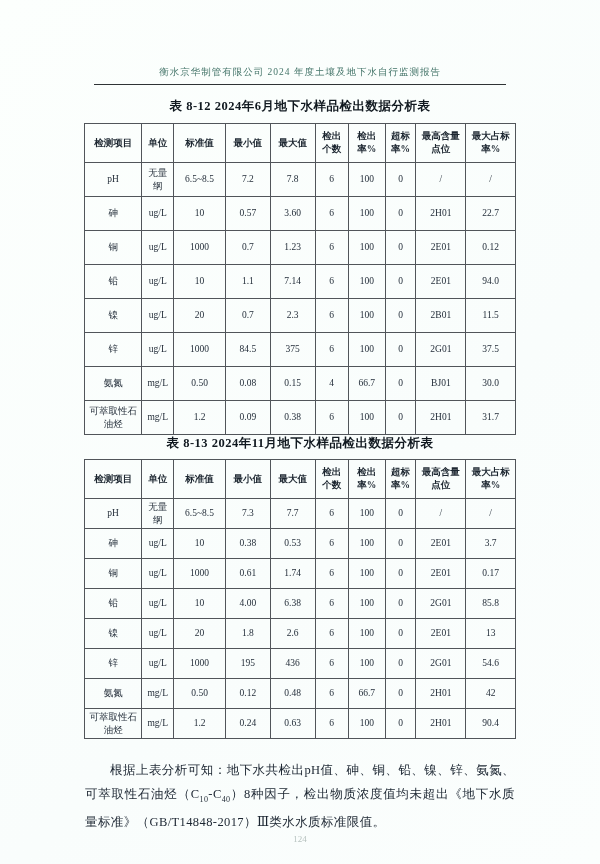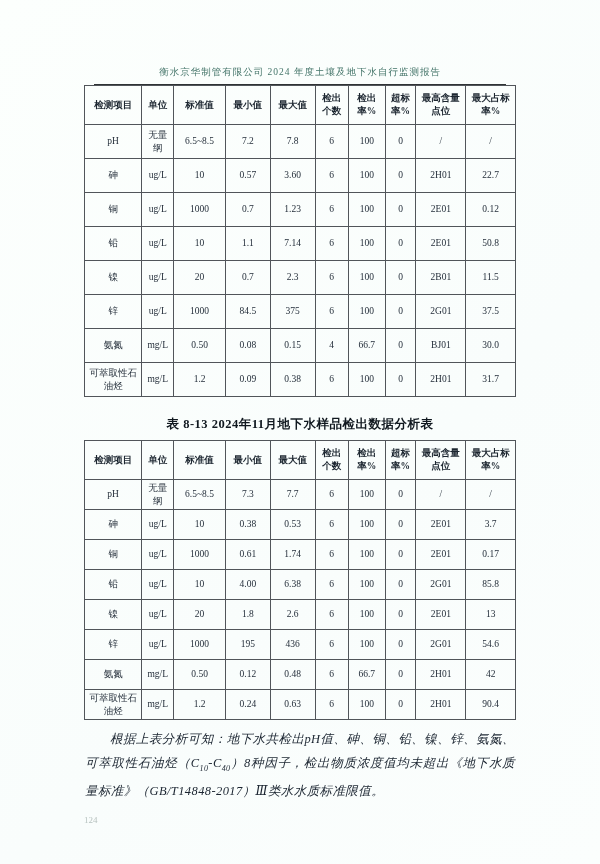--- a/index.html
+++ b/index.html
@@ -31,21 +31,21 @@
     margin:0 10px 0 10px;
   }
   .table-title{
     text-align:center;
     font-size:12.5px;
     font-weight:bold;
     color:#10181f;
     margin:13px 0 8px 0;
     letter-spacing:0.5px;
   }
-  .table-title.second{margin-top:19px;margin-bottom:7px;}
+  .table-title.second{margin-top:0;margin-bottom:7px;}
   table{
     width:432px;
     border-collapse:collapse;
     table-layout:fixed;
   }
   th,td{
     border:1px solid #51555a;
     text-align:center;
     vertical-align:middle;
     font-size:9.5px;
@@ -55,45 +55,45 @@
     line-height:1.35;
     word-break:break-all;
   }
   th{font-weight:bold;color:#1c2630;}
   .t1 th{height:36px;}
   .t1 td{height:31px;}
   .t2 th{height:36px;}
   .t2 td{height:27px;}
   .analysis{
     width:430px;
-    margin:8px auto 0 auto;
+    margin:20px auto 0 auto;
     font-size:12.5px;
     line-height:23.5px;
     text-align:justify;
     text-indent:2em;
     color:#1b2531;
     letter-spacing:0.4px;
-    font-style:italic;
   }
   .analysis sub{font-size:8px;}
   .page-number{
+    text-align:center;
     font-size:9px;
     color:#b7c2bf;
-    margin-top:12px;
   }
 </style>
 </head>
 <body>
 
 <div class="page">
   <div class="content">
 
     <div class="doc-header">衡水京华制管有限公司 2024 年度土壤及地下水自行监测报告</div>
     <hr class="header-rule">
 
+    <div class="table-title">表 8-12  2024年6月地下水样品检出数据分析表</div>
     <table class="t1">
       <colgroup>
         <col style="width:13.3%">
           <col style="width:7.4%">
           <col style="width:12.0%">
         <col style="width:10.4%">
           <col style="width:10.4%">
           <col style="width:7.7%">
         <col style="width:8.6%">
           <col style="width:7.1%">
@@ -154,21 +154,21 @@
           <tr>
             <td>铅</td>
             <td>ug/L</td>
             <td>10</td>
             <td>1.1</td>
             <td>7.14</td>
             <td>6</td>
             <td>100</td>
             <td>0</td>
             <td>2E01</td>
-            <td>50.8</td>
+            <td>94.0</td>
           </tr>
           <tr>
             <td>镍</td>
             <td>ug/L</td>
             <td>20</td>
             <td>0.7</td>
             <td>2.3</td>
             <td>6</td>
             <td>100</td>
             <td>0</td>

